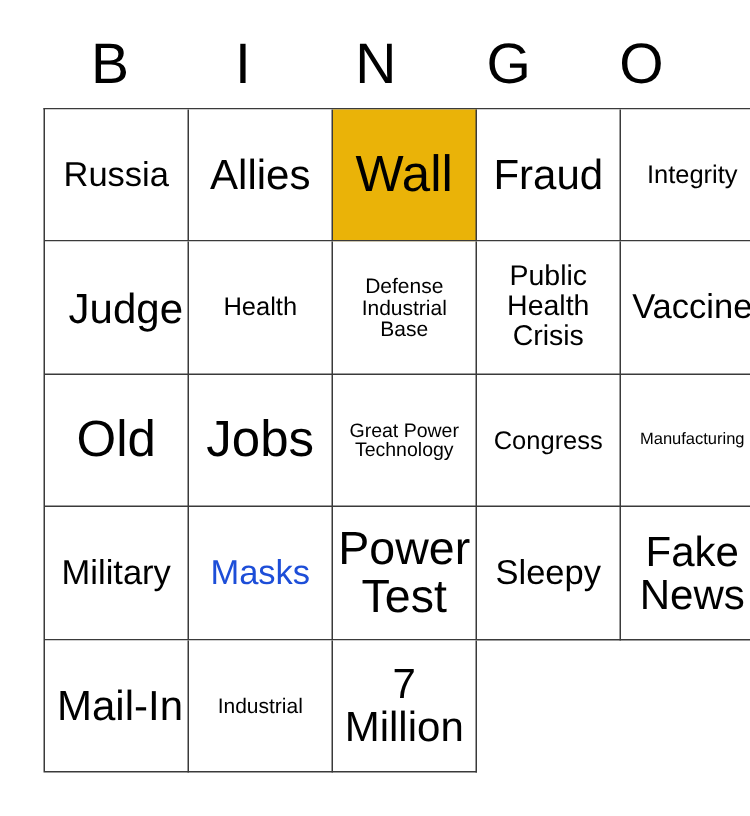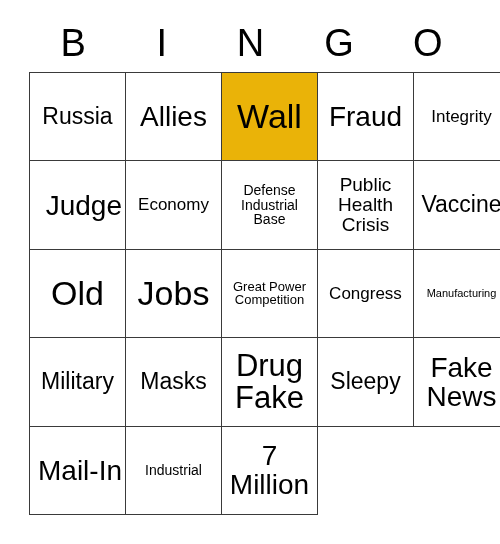--- a/index.html
+++ b/index.html
@@ -115,56 +115,56 @@
       <span class="cell-text" style="color: rgb(0, 0, 0);">Fraud</span>
     </div>
     <div class="cell fs-xs" style="border-color: rgb(58, 58, 58); background: rgb(255, 255, 255);">
       <span class="cell-text" style="color: rgb(0, 0, 0);">Integrity</span>
     </div>
 
     <div class="cell fs-lg" style="border-color: rgb(58, 58, 58); background: rgb(255, 255, 255); text-align: right;">
       <span class="cell-text" style="color: rgb(0, 0, 0);">Judge</span>
     </div>
     <div class="cell fs-xs" style="border-color: rgb(58, 58, 58); background: rgb(255, 255, 255);">
-      <span class="cell-text" style="color: rgb(0, 0, 0);">Economy</span>
+      <span class="cell-text" style="color: rgb(0, 0, 0);">Health</span>
     </div>
     <div class="cell fs-xxs" style="border-color: rgb(58, 58, 58); background: rgb(255, 255, 255);">
       <span class="cell-text" style="color: rgb(0, 0, 0);">Defense Industrial Base</span>
     </div>
     <div class="cell fs-sm" style="border-color: rgb(58, 58, 58); background: rgb(255, 255, 255);">
       <span class="cell-text" style="color: rgb(0, 0, 0);">Public Health Crisis</span>
     </div>
 
     <div class="cell fs-md" style="border-color: rgb(58, 58, 58); background: rgb(255, 255, 255);">
       <span class="cell-text" style="color: rgb(0, 0, 0);">Vaccine</span>
     </div>
     <div class="cell fs-xxl" style="border-color: rgb(58, 58, 58); background: rgb(255, 255, 255);">
       <span class="cell-text" style="color: rgb(0, 0, 0);">Old</span>
     </div>
     <div class="cell fs-xxl" style="border-color: rgb(58, 58, 58); background: rgb(255, 255, 255);">
       <span class="cell-text" style="color: rgb(0, 0, 0);">Jobs</span>
     </div>
     <div class="cell fs-tiny" style="border-color: rgb(58, 58, 58); background: rgb(255, 255, 255);">
-      <span class="cell-text" style="color: rgb(0, 0, 0);">Great Power Competition</span>
+      <span class="cell-text" style="color: rgb(0, 0, 0);">Great Power Technology</span>
     </div>
     <div class="cell fs-xs" style="border-color: rgb(58, 58, 58); background: rgb(255, 255, 255);">
       <span class="cell-text" style="color: rgb(0, 0, 0);">Congress</span>
     </div>
 
     <div class="cell fs-micro" style="border-color: rgb(58, 58, 58); background: rgb(255, 255, 255);">
       <span class="cell-text" style="color: rgb(0, 0, 0);">Manufacturing</span>
     </div>
     <div class="cell fs-md" style="border-color: rgb(58, 58, 58); background: rgb(255, 255, 255);">
       <span class="cell-text" style="color: rgb(0, 0, 0);">Military</span>
     </div>
     <div class="cell fs-md" style="border-color: rgb(58, 58, 58); background: rgb(255, 255, 255);">
-      <span class="cell-text" style="color: #000000;">Masks</span>
+      <span class="cell-text" style="color: #1d4ed8;">Masks</span>
     </div>
     <div class="cell fs-xl" style="border-color: rgb(58, 58, 58); background: rgb(255, 255, 255);">
-      <span class="cell-text" style="color: rgb(0, 0, 0);">Drug Fake</span>
+      <span class="cell-text" style="color: rgb(0, 0, 0);">Power Test</span>
     </div>
     <div class="cell fs-md" style="border-color: rgb(58, 58, 58); background: rgb(255, 255, 255);">
       <span class="cell-text" style="color: rgb(0, 0, 0);">Sleepy</span>
     </div>
 
     <div class="cell fs-lg" style="border-color: rgb(58, 58, 58); background: rgb(255, 255, 255);">
       <span class="cell-text" style="color: rgb(0, 0, 0);">Fake News</span>
     </div>
     <div class="cell fs-lg" style="border-color: rgb(58, 58, 58); background: rgb(255, 255, 255);">
       <span class="cell-text" style="color: rgb(0, 0, 0); text-align: right;">Mail-In</span>

